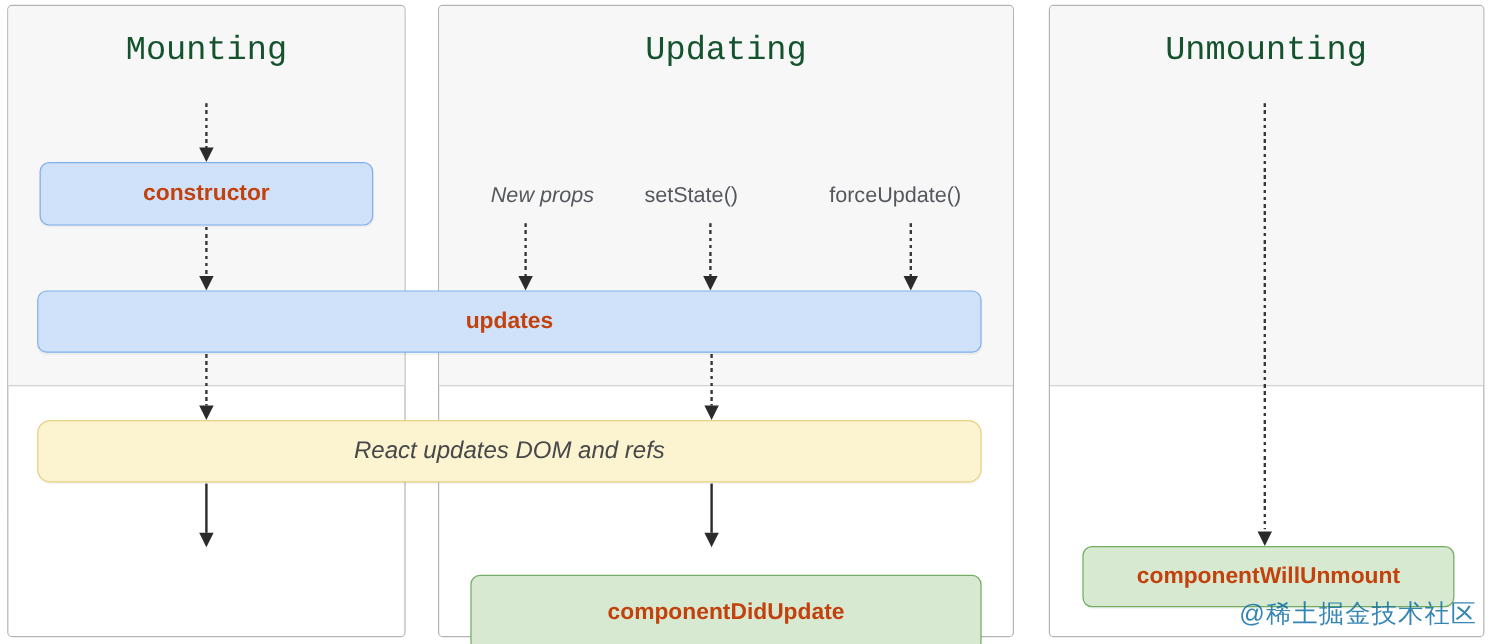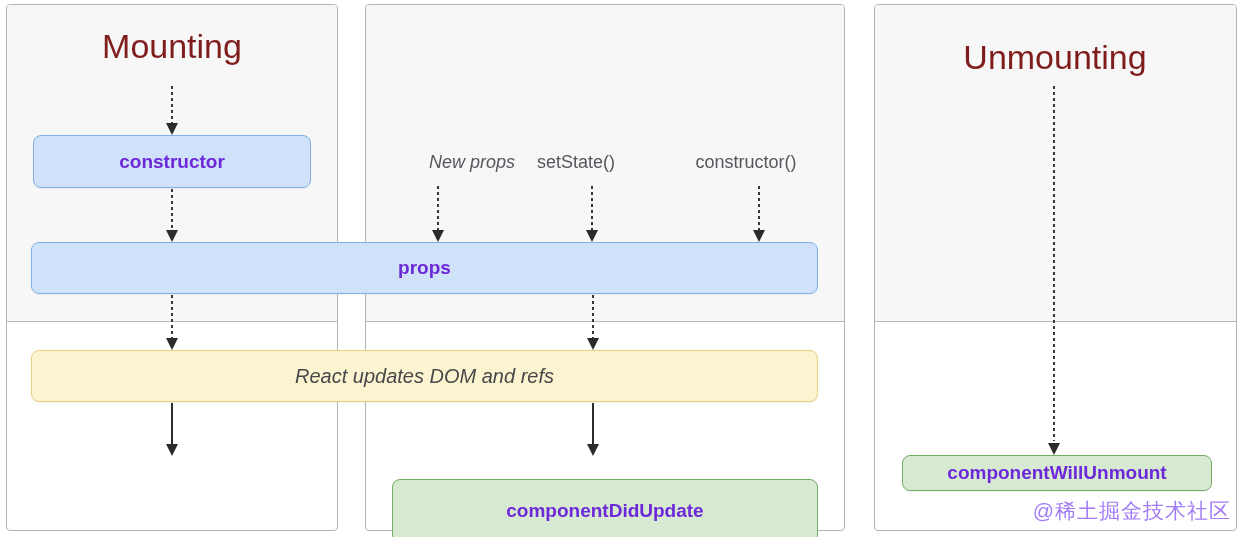--- a/index.html
+++ b/index.html
@@ -12,76 +12,77 @@
     position:absolute; box-sizing:border-box;
     background:#ffffff; border:1px solid #b4b4b4; border-radius:4px;
   }
   .phase-top {
     position:absolute; left:0; right:0; top:0; height:316px;
     background:#f7f7f8; border-bottom:1px solid #b9b9b9;
     border-radius:3px 3px 0 0;
   }
   .col-title {
     position:absolute; transform:translateX(-50%);
-    font-size:34px; color:#7f1d1d; white-space:nowrap;
+    font-size:28px; color:#14532d; white-space:nowrap;font-family:Liberation Mono, monospace;
   }
   .trigger {
     position:absolute; transform:translateX(-50%);
     font-size:18px; color:#54585c; white-space:nowrap;
   }
   .trigger.italic { font-style:italic; }
   .box {
     position:absolute; box-sizing:border-box; border-radius:8px;
     display:flex; align-items:center; justify-content:center;
-    font-weight:bold; font-size:19px; color:#6d28d9;
+    font-weight:bold; font-size:19px; color:#c2410c;
     box-shadow:0 1px 1px rgba(0,0,0,0.05);
   }
   .box.blue   { background:#cfe2fa; border:1.5px solid #7fb0ec; }
   .box.green  { background:#d7e9d1; border:1.5px solid #72ad62; }
   .box.yellow {
     background:#fcf3d0; border:1.5px solid #e9d07f;
     font-weight:normal; font-style:italic; font-size:20px; color:#46484a;
   }
   .vline { position:absolute; width:1.5px; }
   .vline.dashed {
     background:repeating-linear-gradient(to bottom, #383838 0 3px, transparent 3px 6px);
   }
   .vline.solid { background:#2b2b2b; width:2px; }
   .head {
     position:absolute; width:0; height:0;
     border-left:6px solid transparent; border-right:6px solid transparent;
     border-top:12px solid #2b2b2b;
   }
   .watermark {
     position:absolute; right:13px; top:497px;
-    font-size:21px; color:#8b5cf6; opacity:0.8; letter-spacing:1px;
+    font-size:21px; color:#0369a1; opacity:0.8; letter-spacing:1px;
     white-space:nowrap;
   }
 </style>
 </head>
 <body>
 
 <div class="stage">
 
   <div class="card" style="left:6px; top:4px; width:332px; height:527px;">
     <div class="phase-top"></div>
   </div>
   <div class="card" style="left:365px; top:4px; width:480px; height:527px;">
     <div class="phase-top"></div>
   </div>
   <div class="card" style="left:874px; top:4px; width:363px; height:527px;">
     <div class="phase-top"></div>
   </div>
 
   <div class="col-title" style="left:172px; top:27px;">Mounting</div>
-  <div class="col-title" style="left:1055px; top:38px;">Unmounting</div>
+  <div class="col-title" style="left:605px; top:27px;">Updating</div>
+  <div class="col-title" style="left:1055px; top:27px;">Unmounting</div>
 
-  <div class="trigger italic" style="left:472px; top:152px;">New props</div>
+  <div class="trigger italic" style="left:452px; top:152px;">New props</div>
   <div class="trigger" style="left:576px; top:152px;">setState()</div>
-  <div class="trigger" style="left:746px; top:152px;">constructor()</div>
+  <div class="trigger" style="left:746px; top:152px;">forceUpdate()</div>
 
   <div class="vline dashed" style="left:171px; top:86px;  height:39px;"></div>
   <div class="head" style="left:166px; top:123px;"></div>
   <div class="vline dashed" style="left:171px; top:189px; height:41px;"></div>
   <div class="head" style="left:166px; top:230px;"></div>
   <div class="vline dashed" style="left:171px; top:295px; height:43px;"></div>
   <div class="head" style="left:166px; top:338px;"></div>
   <div class="vline solid" style="left:171px; top:403px; height:41px;"></div>
   <div class="head" style="left:166px; top:444px;"></div>
 
@@ -94,24 +95,24 @@
   <div class="vline dashed" style="left:592px; top:295px; height:43px;"></div>
   <div class="head" style="left:587px; top:338px;"></div>
   <div class="vline solid" style="left:592px; top:403px; height:41px;"></div>
   <div class="head" style="left:587px; top:444px;"></div>
 
   <div class="vline dashed" style="left:1053px; top:86px; height:355px;"></div>
   <div class="head" style="left:1048px; top:443px;"></div>
 
   <div class="box blue" style="left:33px; top:135px; width:278px; height:53px;">constructor</div>
 
-  <div class="box blue" style="left:31px; top:242px; width:787px; height:52px;">props</div>
+  <div class="box blue" style="left:31px; top:242px; width:787px; height:52px;">updates</div>
 
-  <div class="box yellow" style="left:31px; top:350px; width:787px; height:52px;">React updates DOM and refs</div>
+  <div class="box yellow" style="left:31px; top:350px; width:787px; height:52px;border-radius:11px;">React updates DOM and refs</div>
 
 
   <div class="box green" style="left:392px; top:460px; width:426px; height:64px;margin-top:19px;">componentDidUpdate</div>
 
-  <div class="box green" style="left:902px; top:455px; width:310px; height:36px;">componentWillUnmount</div>
+  <div class="box green" style="left:902px; top:455px; width:310px; height:51px;">componentWillUnmount</div>
 
   <div class="watermark">@稀土掘金技术社区</div>
 
 </div>
 
 </body></html>

